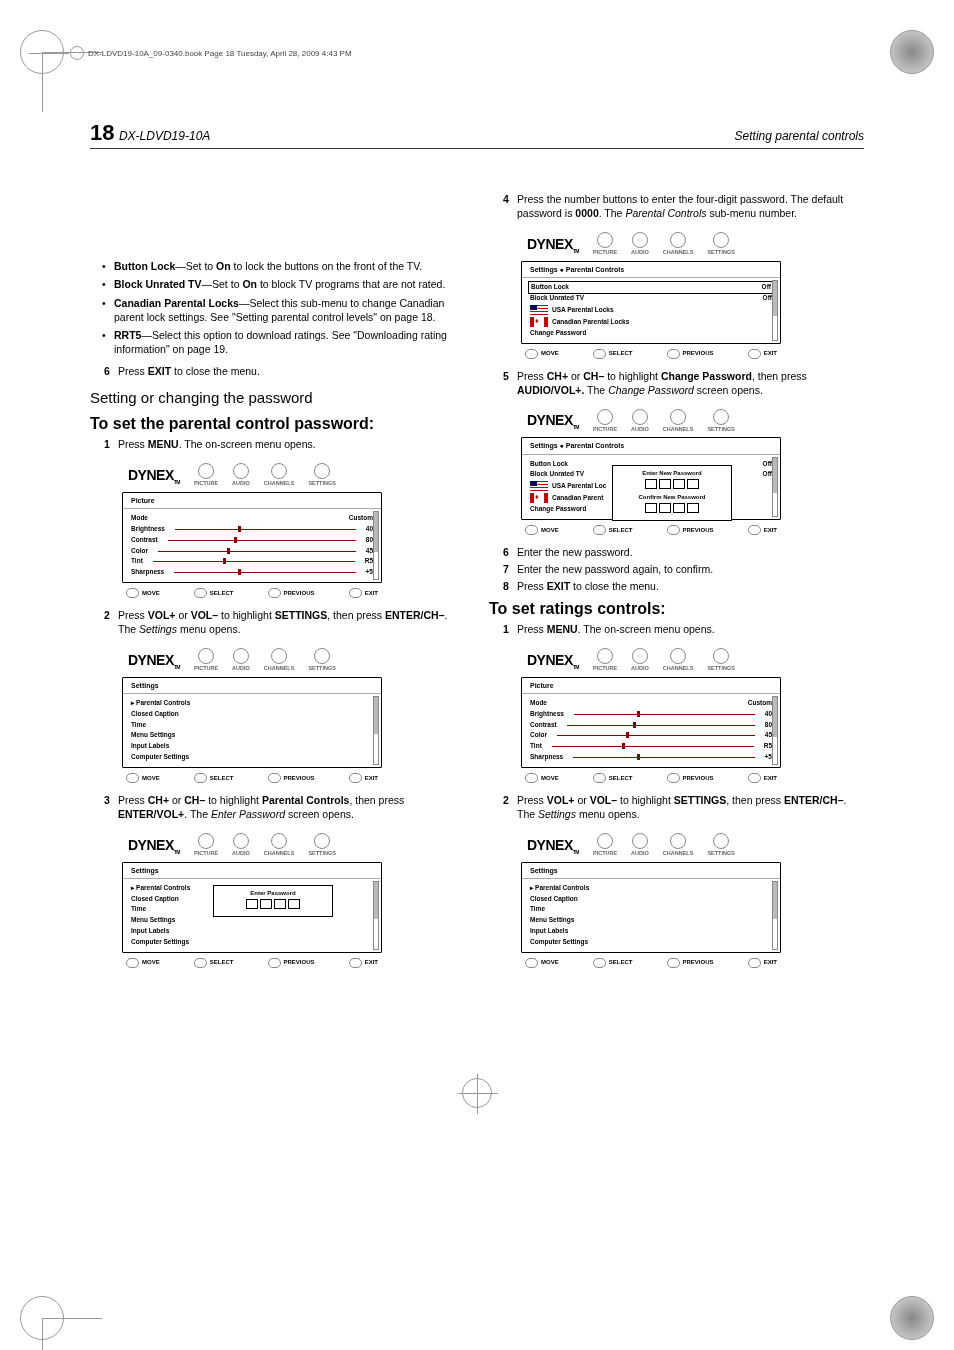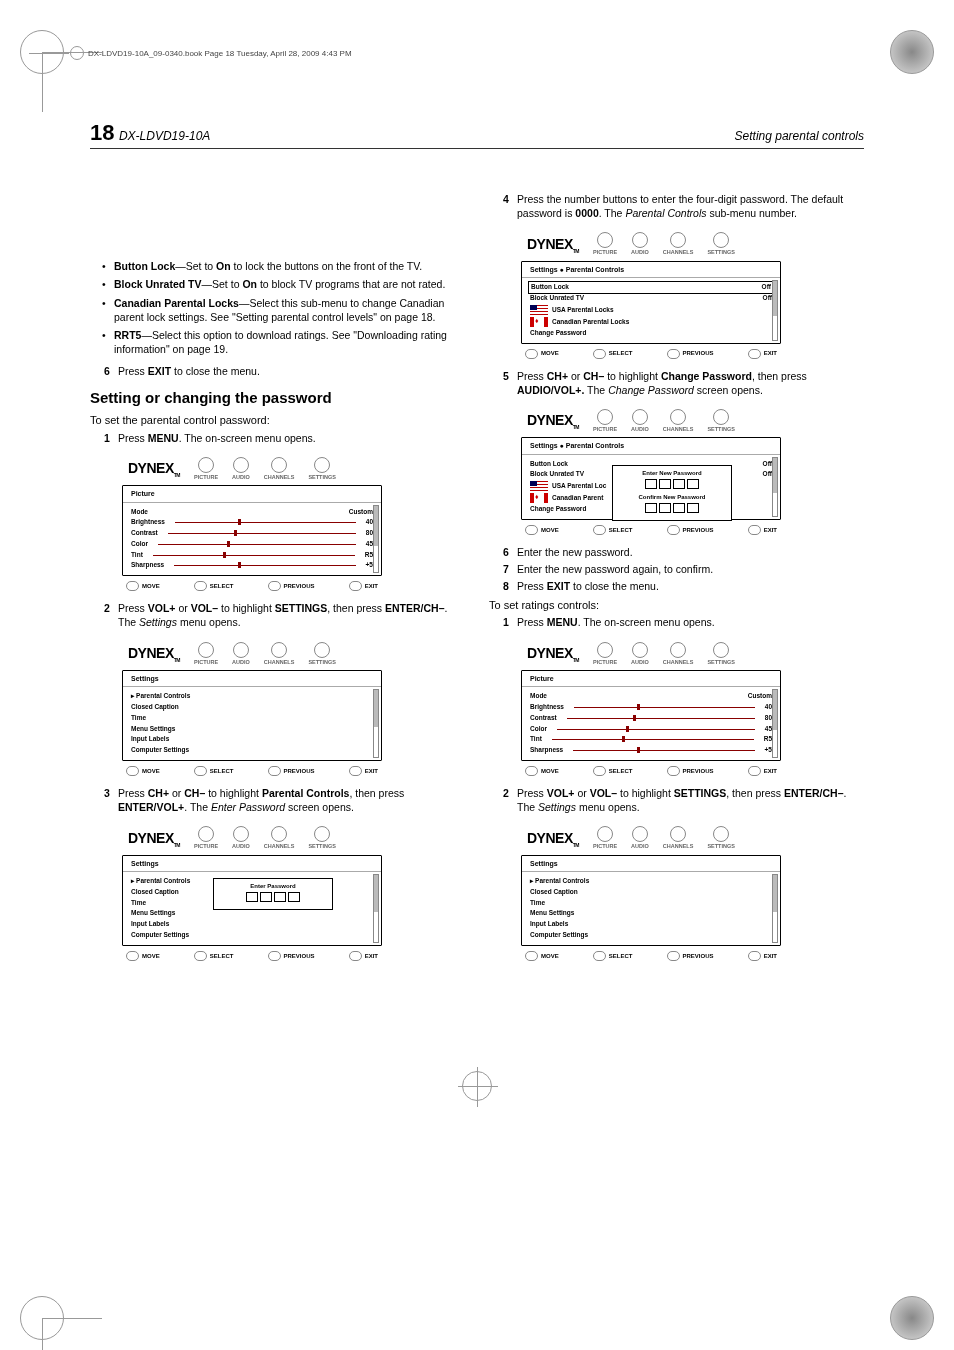--- a/index.html
+++ b/index.html
@@ -22,22 +22,22 @@
   .cols { display: flex; gap: 24px; align-items: flex-end; }
   .col { flex: 1; font-size: 10.5px; line-height: 1.35; }
   .col b { font-weight: bold; }
   .col .ital { font-style: italic; }
   .bullets { margin-left: 24px; margin-bottom: 8px; }
   .bullets li { margin-bottom: 4px; list-style: none; position: relative; }
   .bullets li::before { content: "•"; position: absolute; left: -12px; }
   .step { display: flex; margin: 3px 0 3px 14px; }
   .step .num { width: 14px; font-weight: bold; flex-shrink: 0; }
   .step .txt { flex: 1; }
-  .h2 { font-size: 15px; font-weight: bold; margin: 10px 0 4px 0; }
-  .h3 { font-size: 11px; font-weight: normal; margin: 4px 0 3px 0; }
+  .h2 { font-size: 15px; font-weight: normal; margin: 10px 0 4px 0; }
+  .h3 { font-size: 16px; font-weight: bold; margin: 4px 0 3px 0; }
   .body-indent { margin-left: 28px; margin-bottom: 8px; }
 
   
   .osd { width: 260px; margin: 8px 0 8px 32px; font-family: Arial, sans-serif; }
   .osd-top { display: flex; align-items: center; justify-content: flex-start; padding: 4px 6px; gap: 8px; }
   .osd-logo { font-weight: 900; font-size: 14px; letter-spacing: -0.5px; }
   .osd-tabs { display: flex; gap: 14px; font-size: 5.5px; font-weight: bold; color: #666; margin-left: 6px; }
   .osd-tabs .tab { text-align: center; }
   .osd-tabs .ico { width: 16px; height: 16px; border: 1px solid #888; border-radius: 50%; margin: 0 auto 1px auto; display: block; }
   .osd-body { border: 1px solid #000; border-radius: 1px; }

